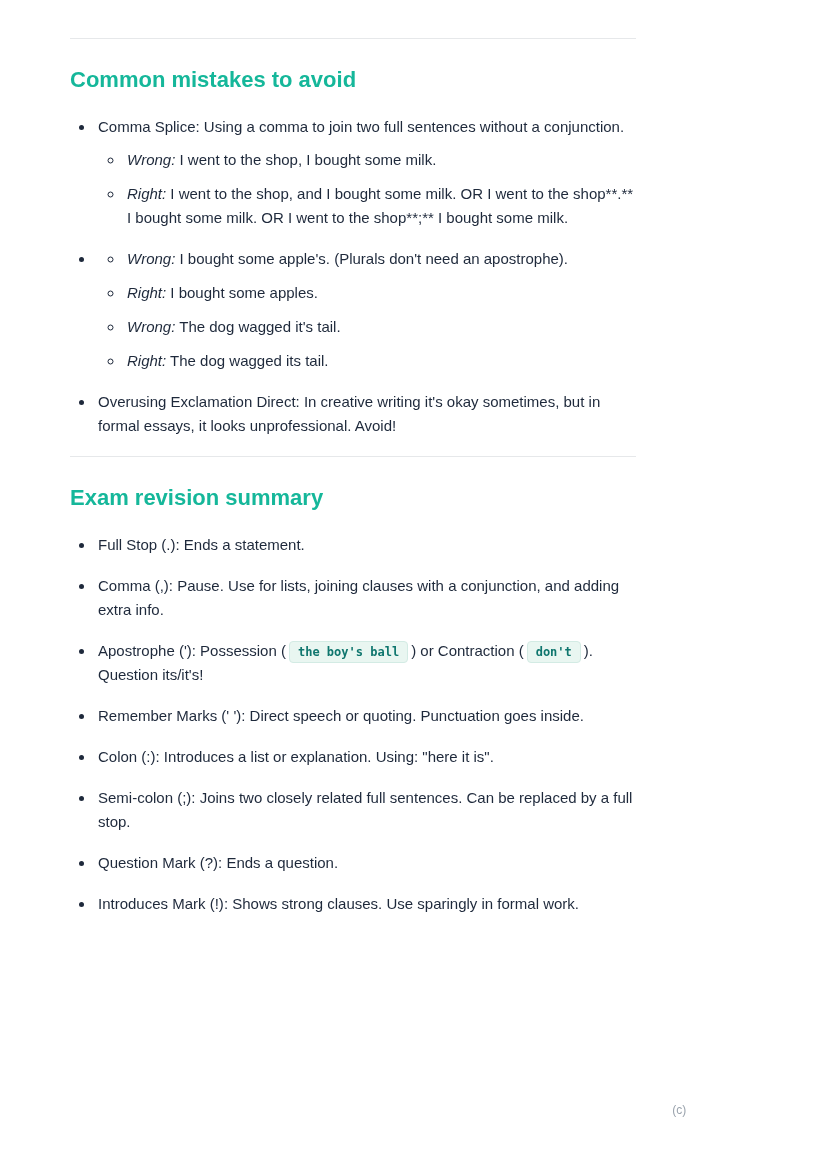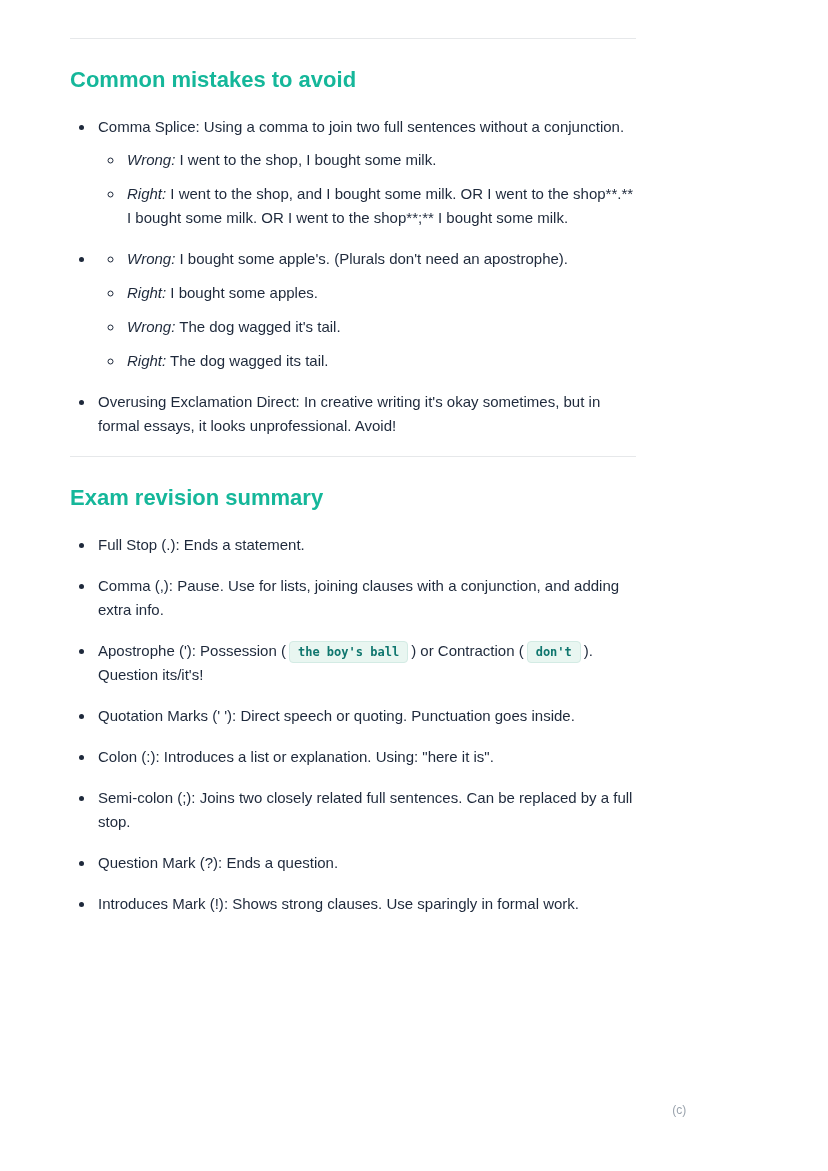--- a/index.html
+++ b/index.html
@@ -98,21 +98,21 @@
         <li>
           <span><span class="bold">Full Stop (.)</span><span>: Ends a statement.</span></span>
         </li>
         <li>
           <span><span class="bold">Comma (,)</span><span>: Pause. Use for lists, joining clauses with a conjunction, and adding extra info.</span></span>
         </li>
         <li>
           <span><span class="bold">Apostrophe (')</span><span>: Possession (</span><span class="code">the boy's ball</span><span>) or Contraction (</span><span class="code">don't</span><span>). </span><span class="bold">Question its/it's!</span></span>
         </li>
         <li>
-          <span><span class="bold">Quotation Marks (' ')</span><span>: Direct speech or quoting. Punctuation goes inside.</span></span>
+          <span><span class="bold">Remember Marks (' ')</span><span>: Direct speech or quoting. Punctuation goes inside.</span></span>
         </li>
         <li>
           <span><span class="bold">Colon (:)</span><span>: Introduces a list or explanation. Using: "here it is".</span></span>
         </li>
         <li>
           <span><span class="bold">Semi-colon (;)</span><span>: Joins two closely related full sentences. Can be replaced by a full stop.</span></span>
         </li>
         <li>
           <span><span class="bold">Question Mark (?)</span><span>: Ends a question.</span></span>
         </li>

